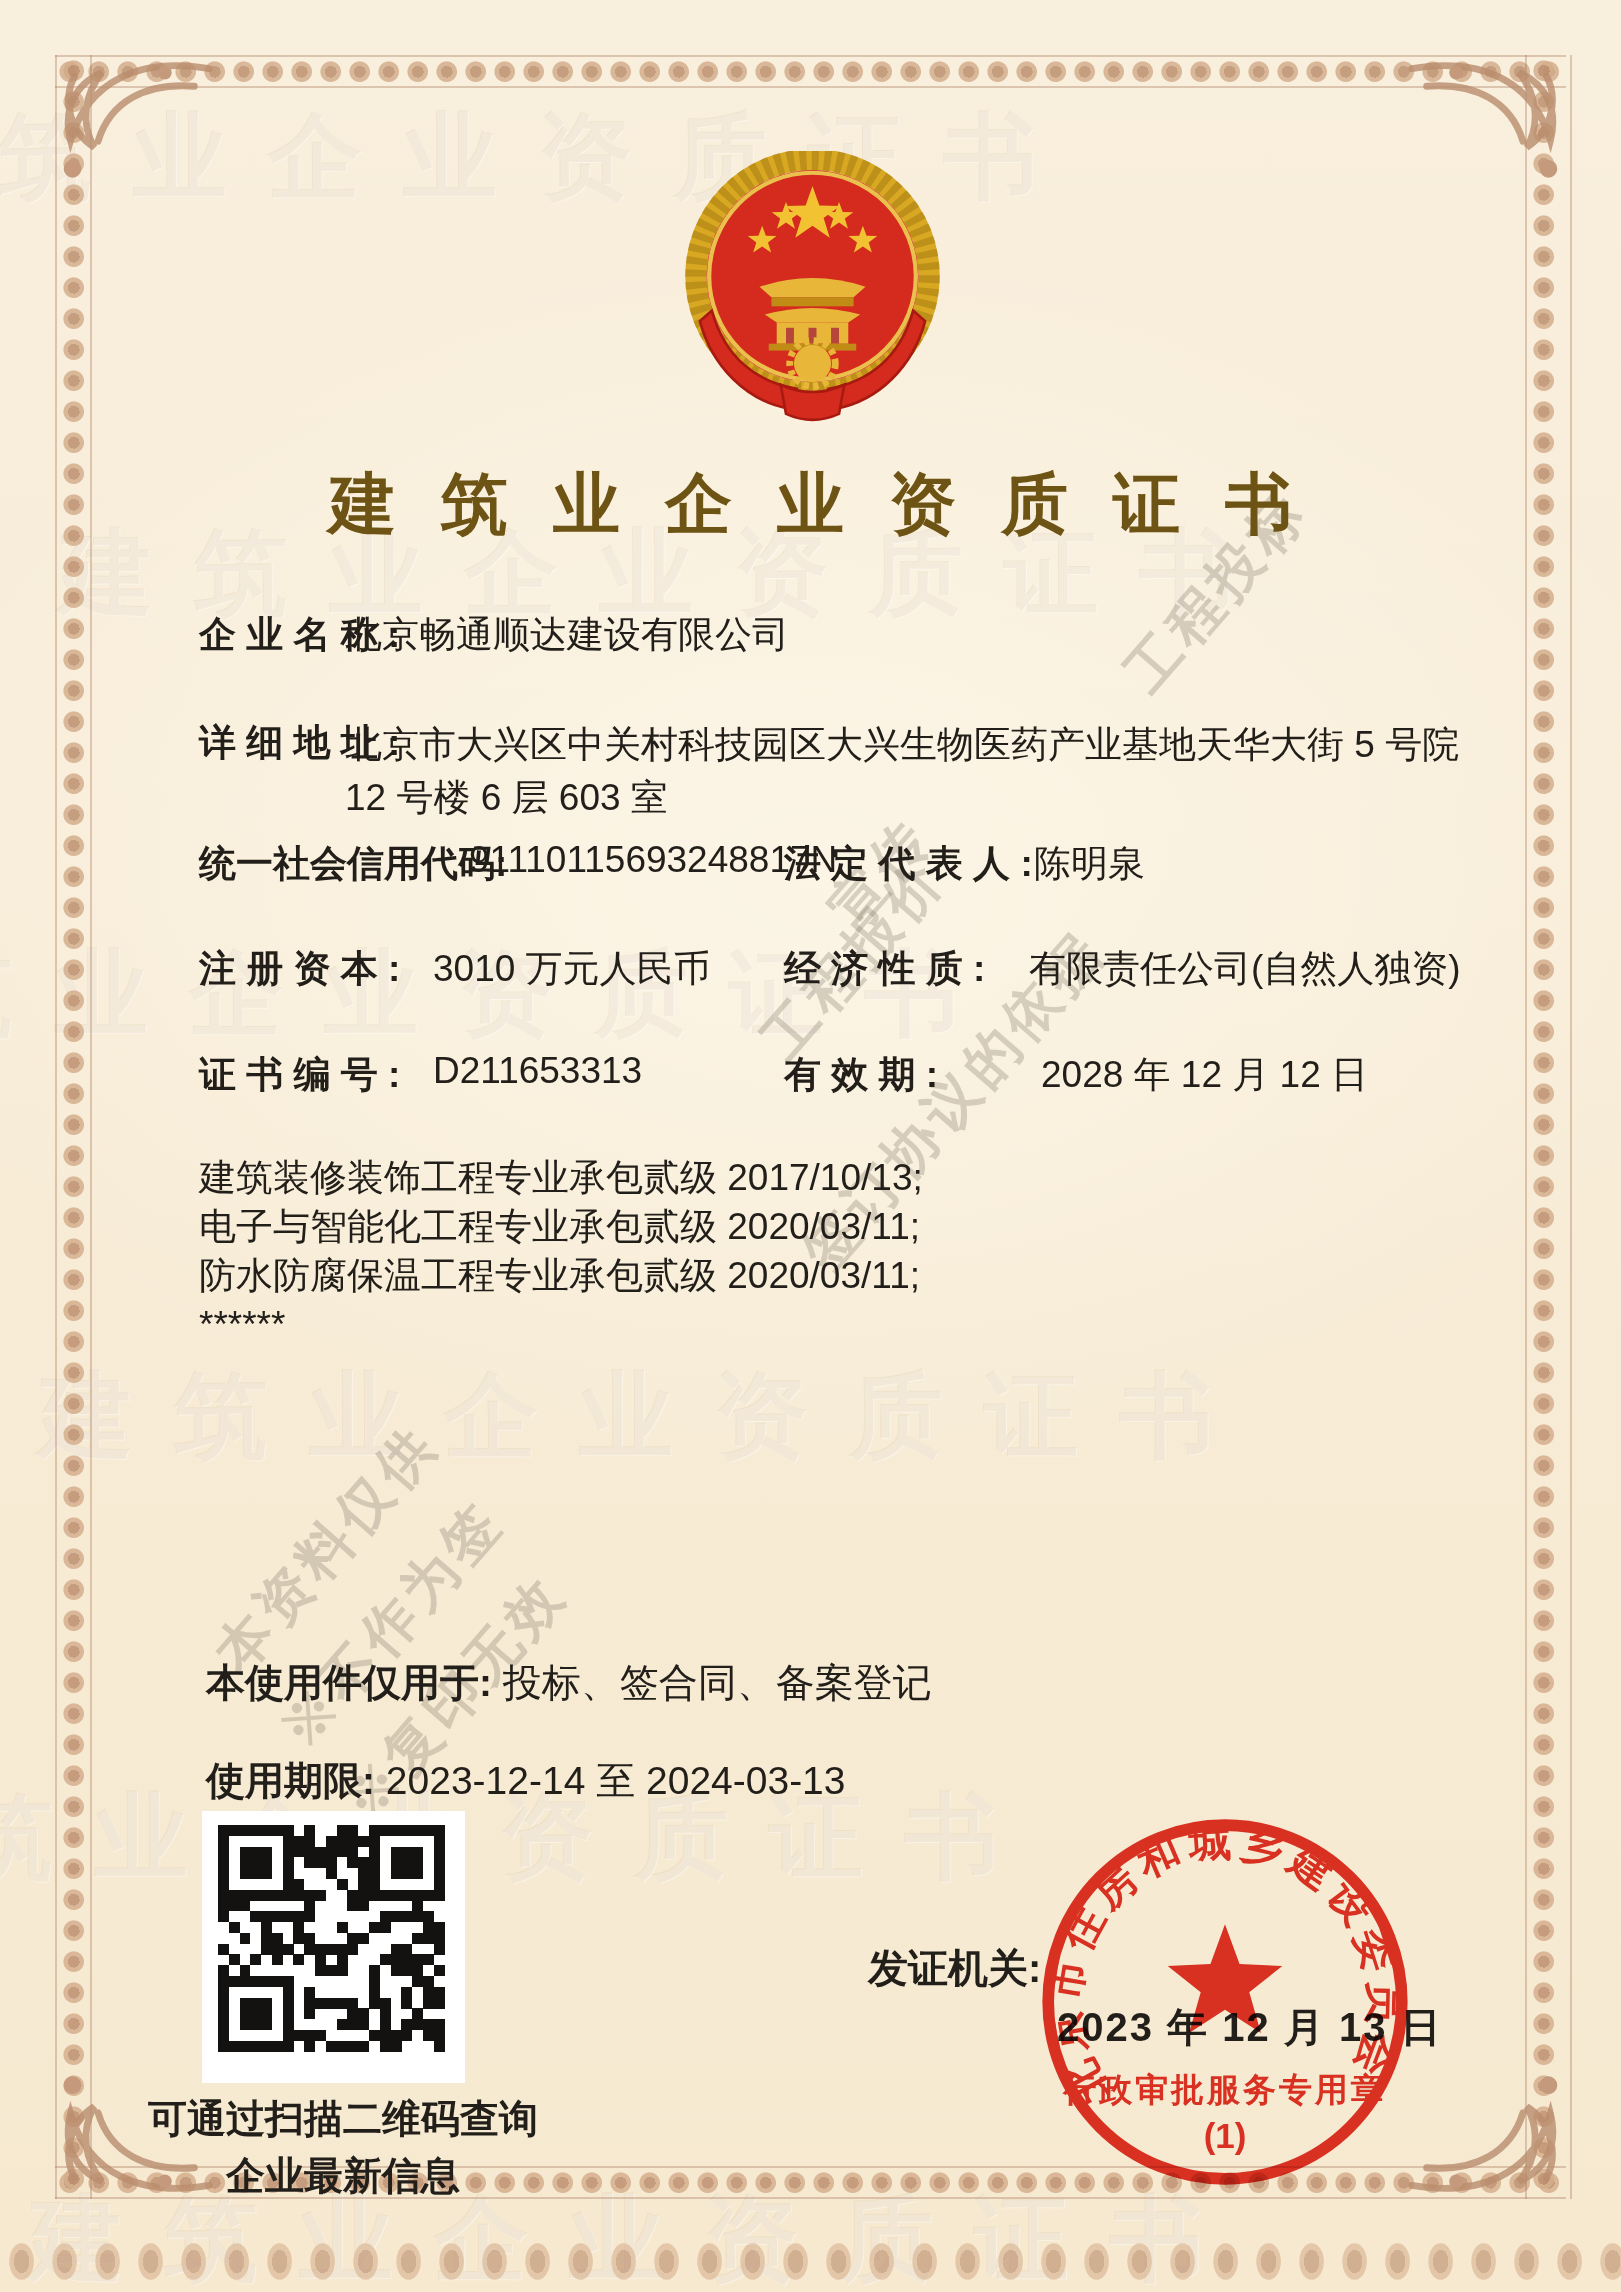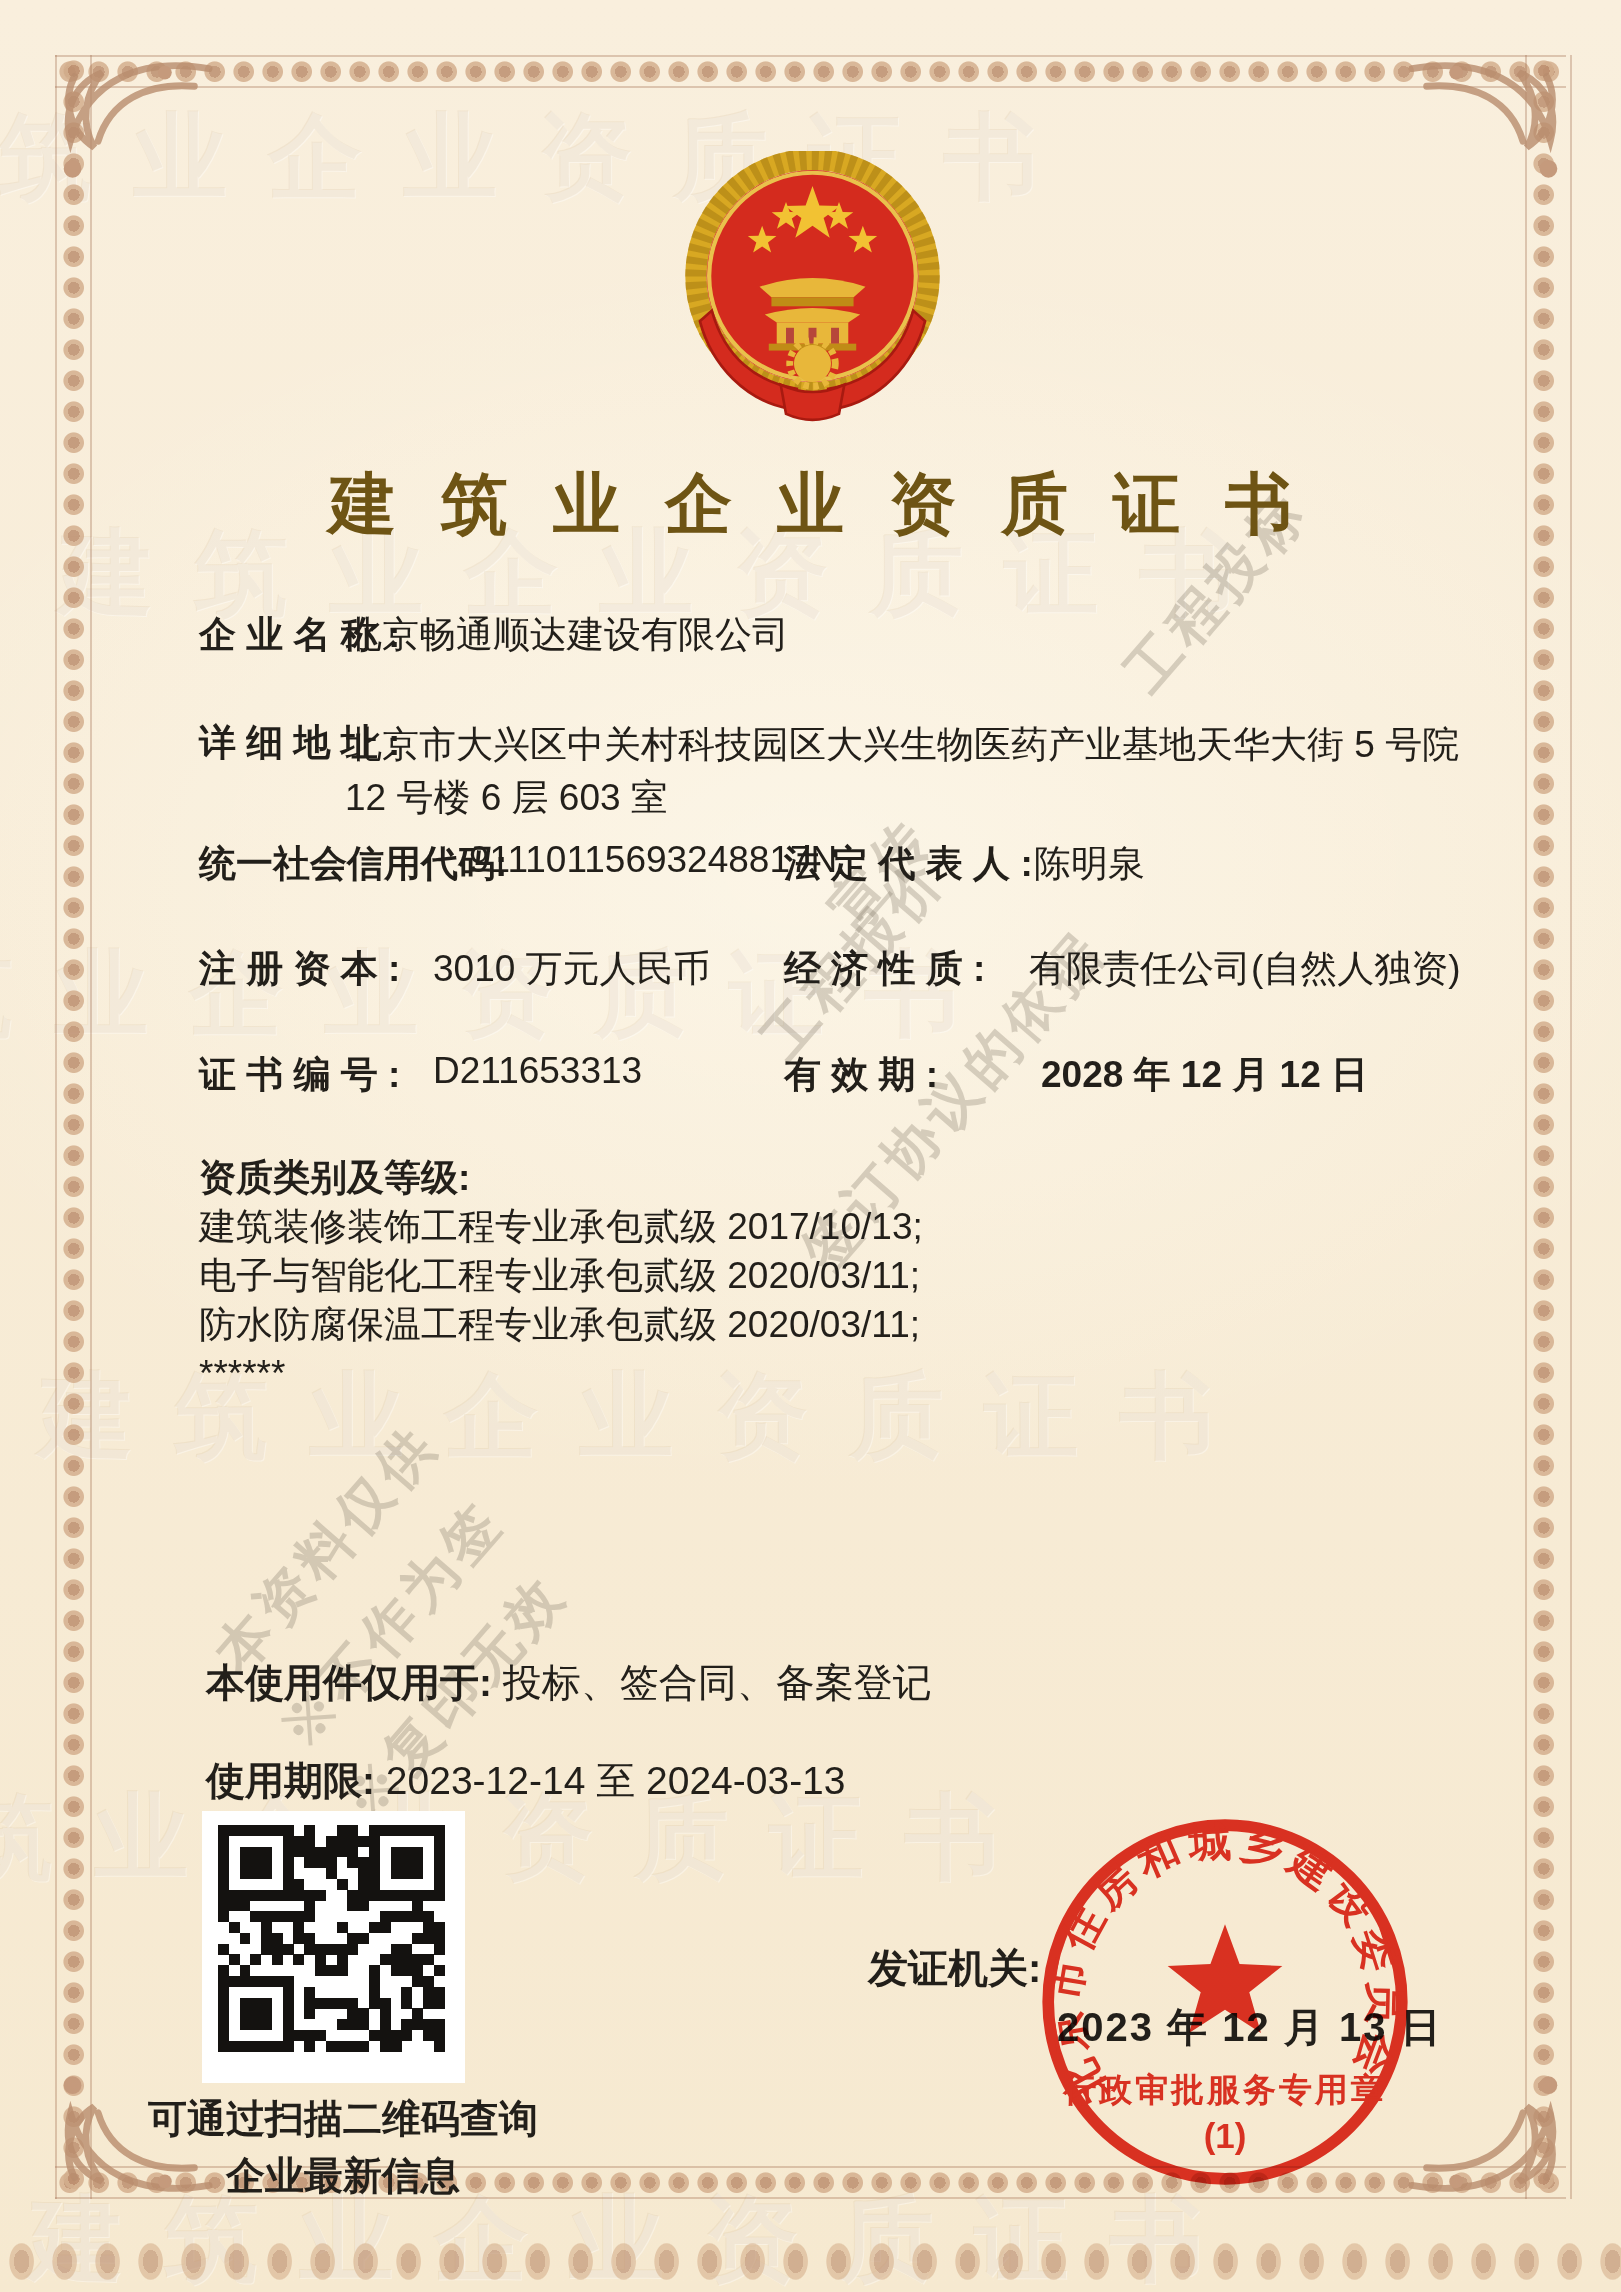--- a/index.html
+++ b/index.html
@@ -184,25 +184,24 @@
     <span class="at lbl" style="left:199px;">注 册 资 本 :</span>
     <span class="at" style="left:433px;">3010 万元人民币</span>
     <span class="at lbl" style="left:784px;">经 济 性 质 :</span>
     <span class="at" style="left:1029px;">有限责任公司(自然人独资)</span>
   </div>
 
   <div class="row" style="top:1050px;">
     <span class="at lbl" style="left:199px;">证 书 编 号 :</span>
     <span class="at" style="left:433px;">D211653313</span>
     <span class="at lbl" style="left:784px;">有 效 期 :</span>
-    <span class="at" style="left:1041px;font-weight:bold;">2028 年 12 月 12 日</span>
+    <span class="at" style="left:1041px;">2028 年 12 月 12 日</span>
   </div>
 
   <div class="qual">
-    <div class="qhead">资质类别及等级:</div>
     <div>
 
     <div class="qline">建筑装修装饰工程专业承包贰级 2017/10/13;</div>
         <div class="qline">电子与智能化工程专业承包贰级 2020/03/11;</div>
         <div class="qline">防水防腐保温工程专业承包贰级 2020/03/11;</div>
         <div class="qline">******</div>
       </div>
   </div>
 
   <div class="row usage" style="top:1656px;">

